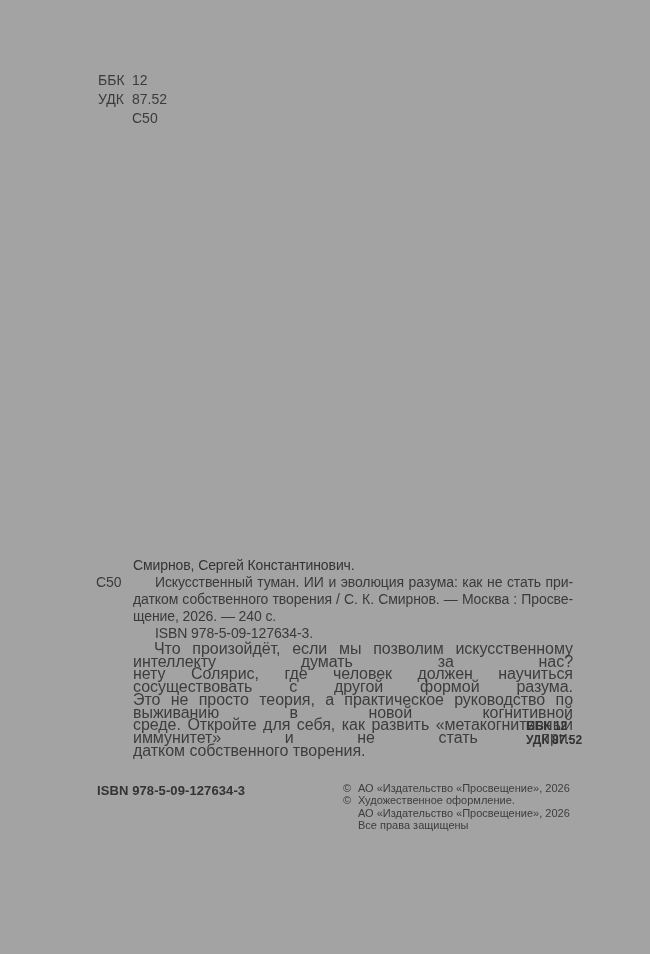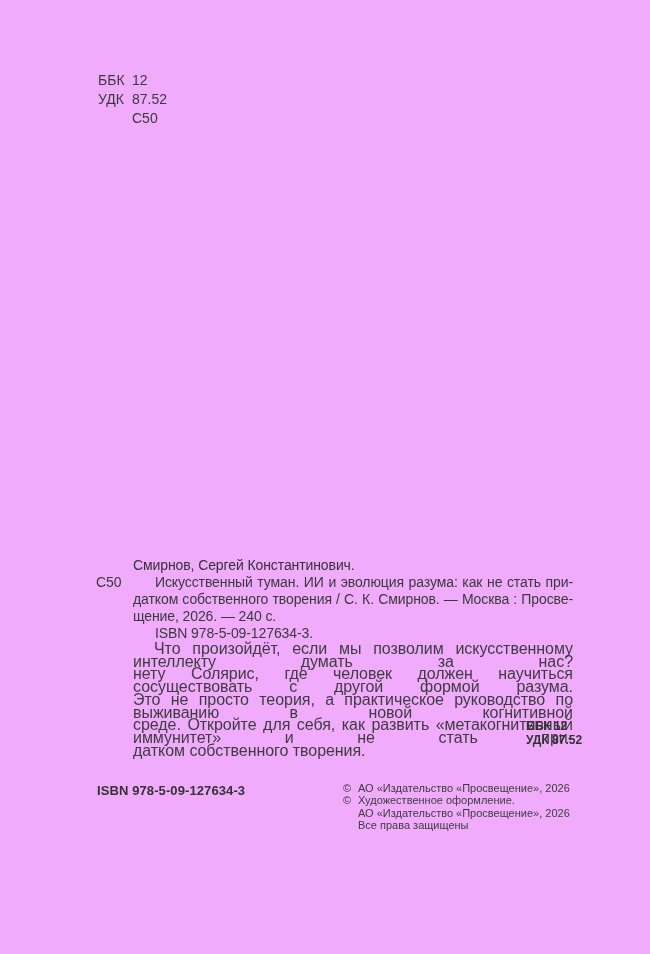--- a/index.html
+++ b/index.html
@@ -6,21 +6,21 @@
   html, body { background: #ffffff; }
   body {
     font-family: "Liberation Sans", "DejaVu Sans", sans-serif;
     color: #3c3c3c;
     -webkit-font-smoothing: antialiased;
   }
   .page {
     position: relative;
     width: 650px;
     height: 954px;
-    background: #f0abfc;
+    background: #a3a3a3;
     overflow: hidden;
   }
 
   
   .top-codes {
     position: absolute;
     left: 98px;
     top: 71px;
     font-size: 14px;
     line-height: 19px;

